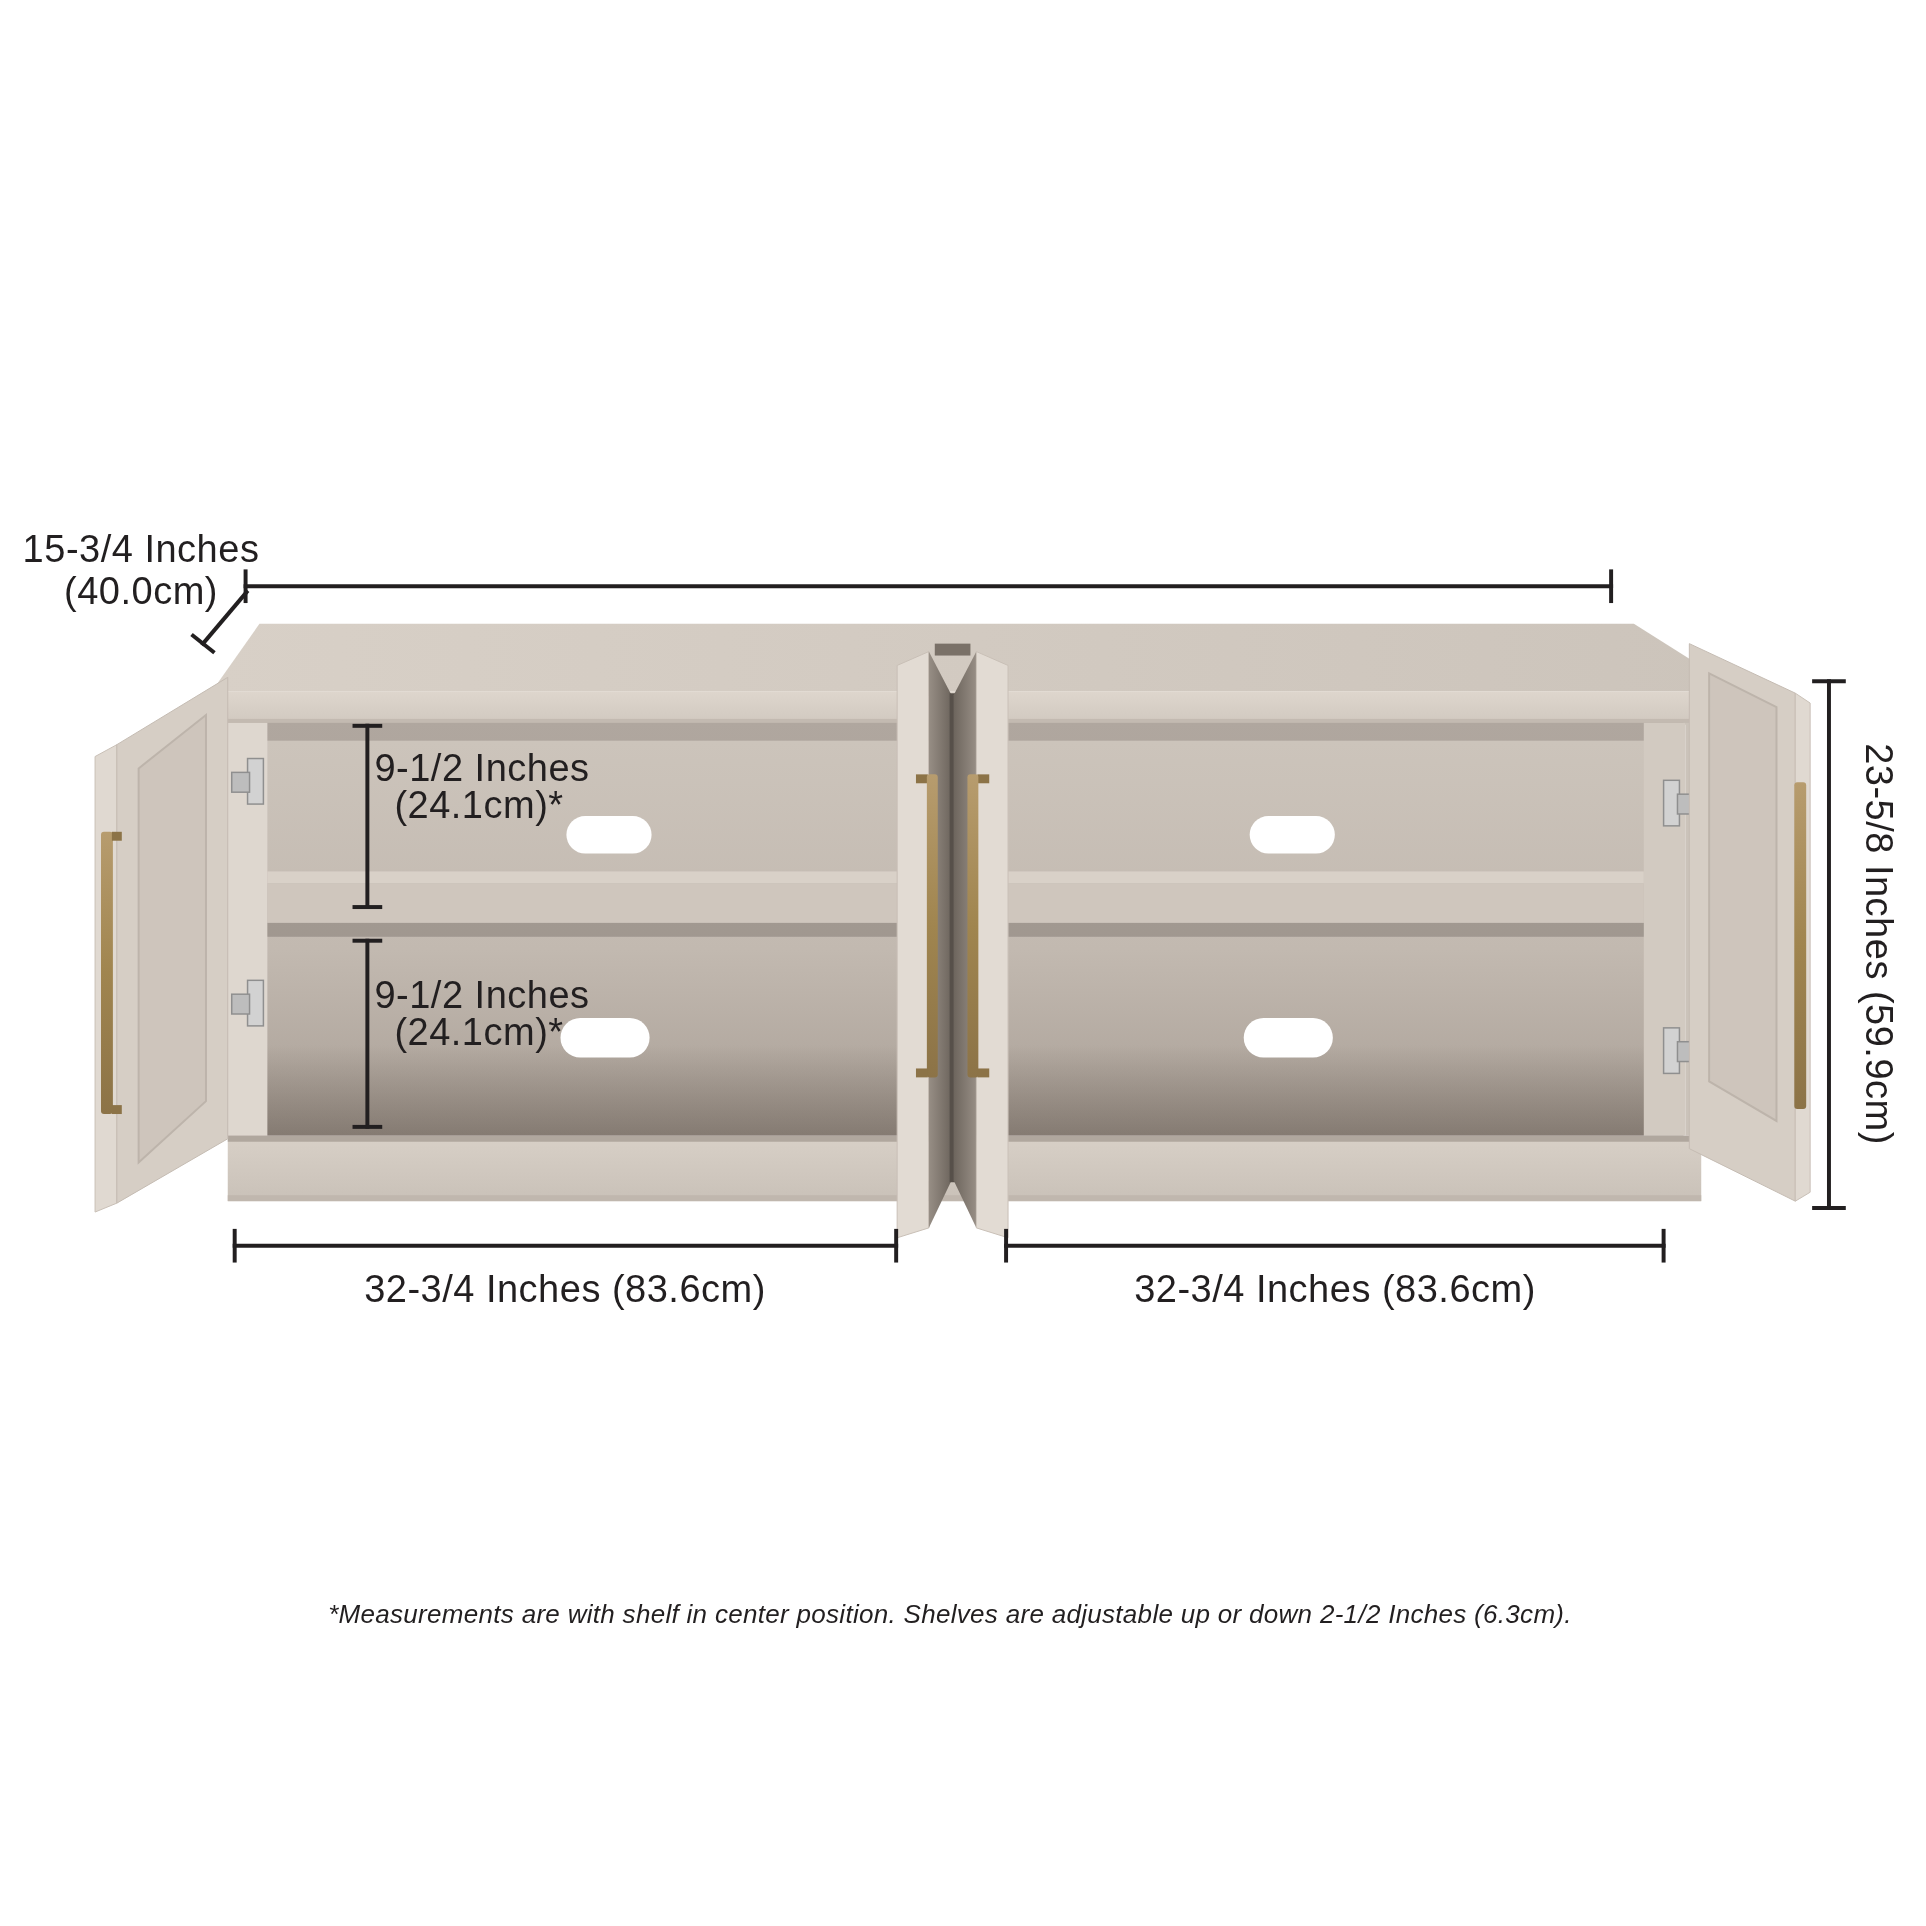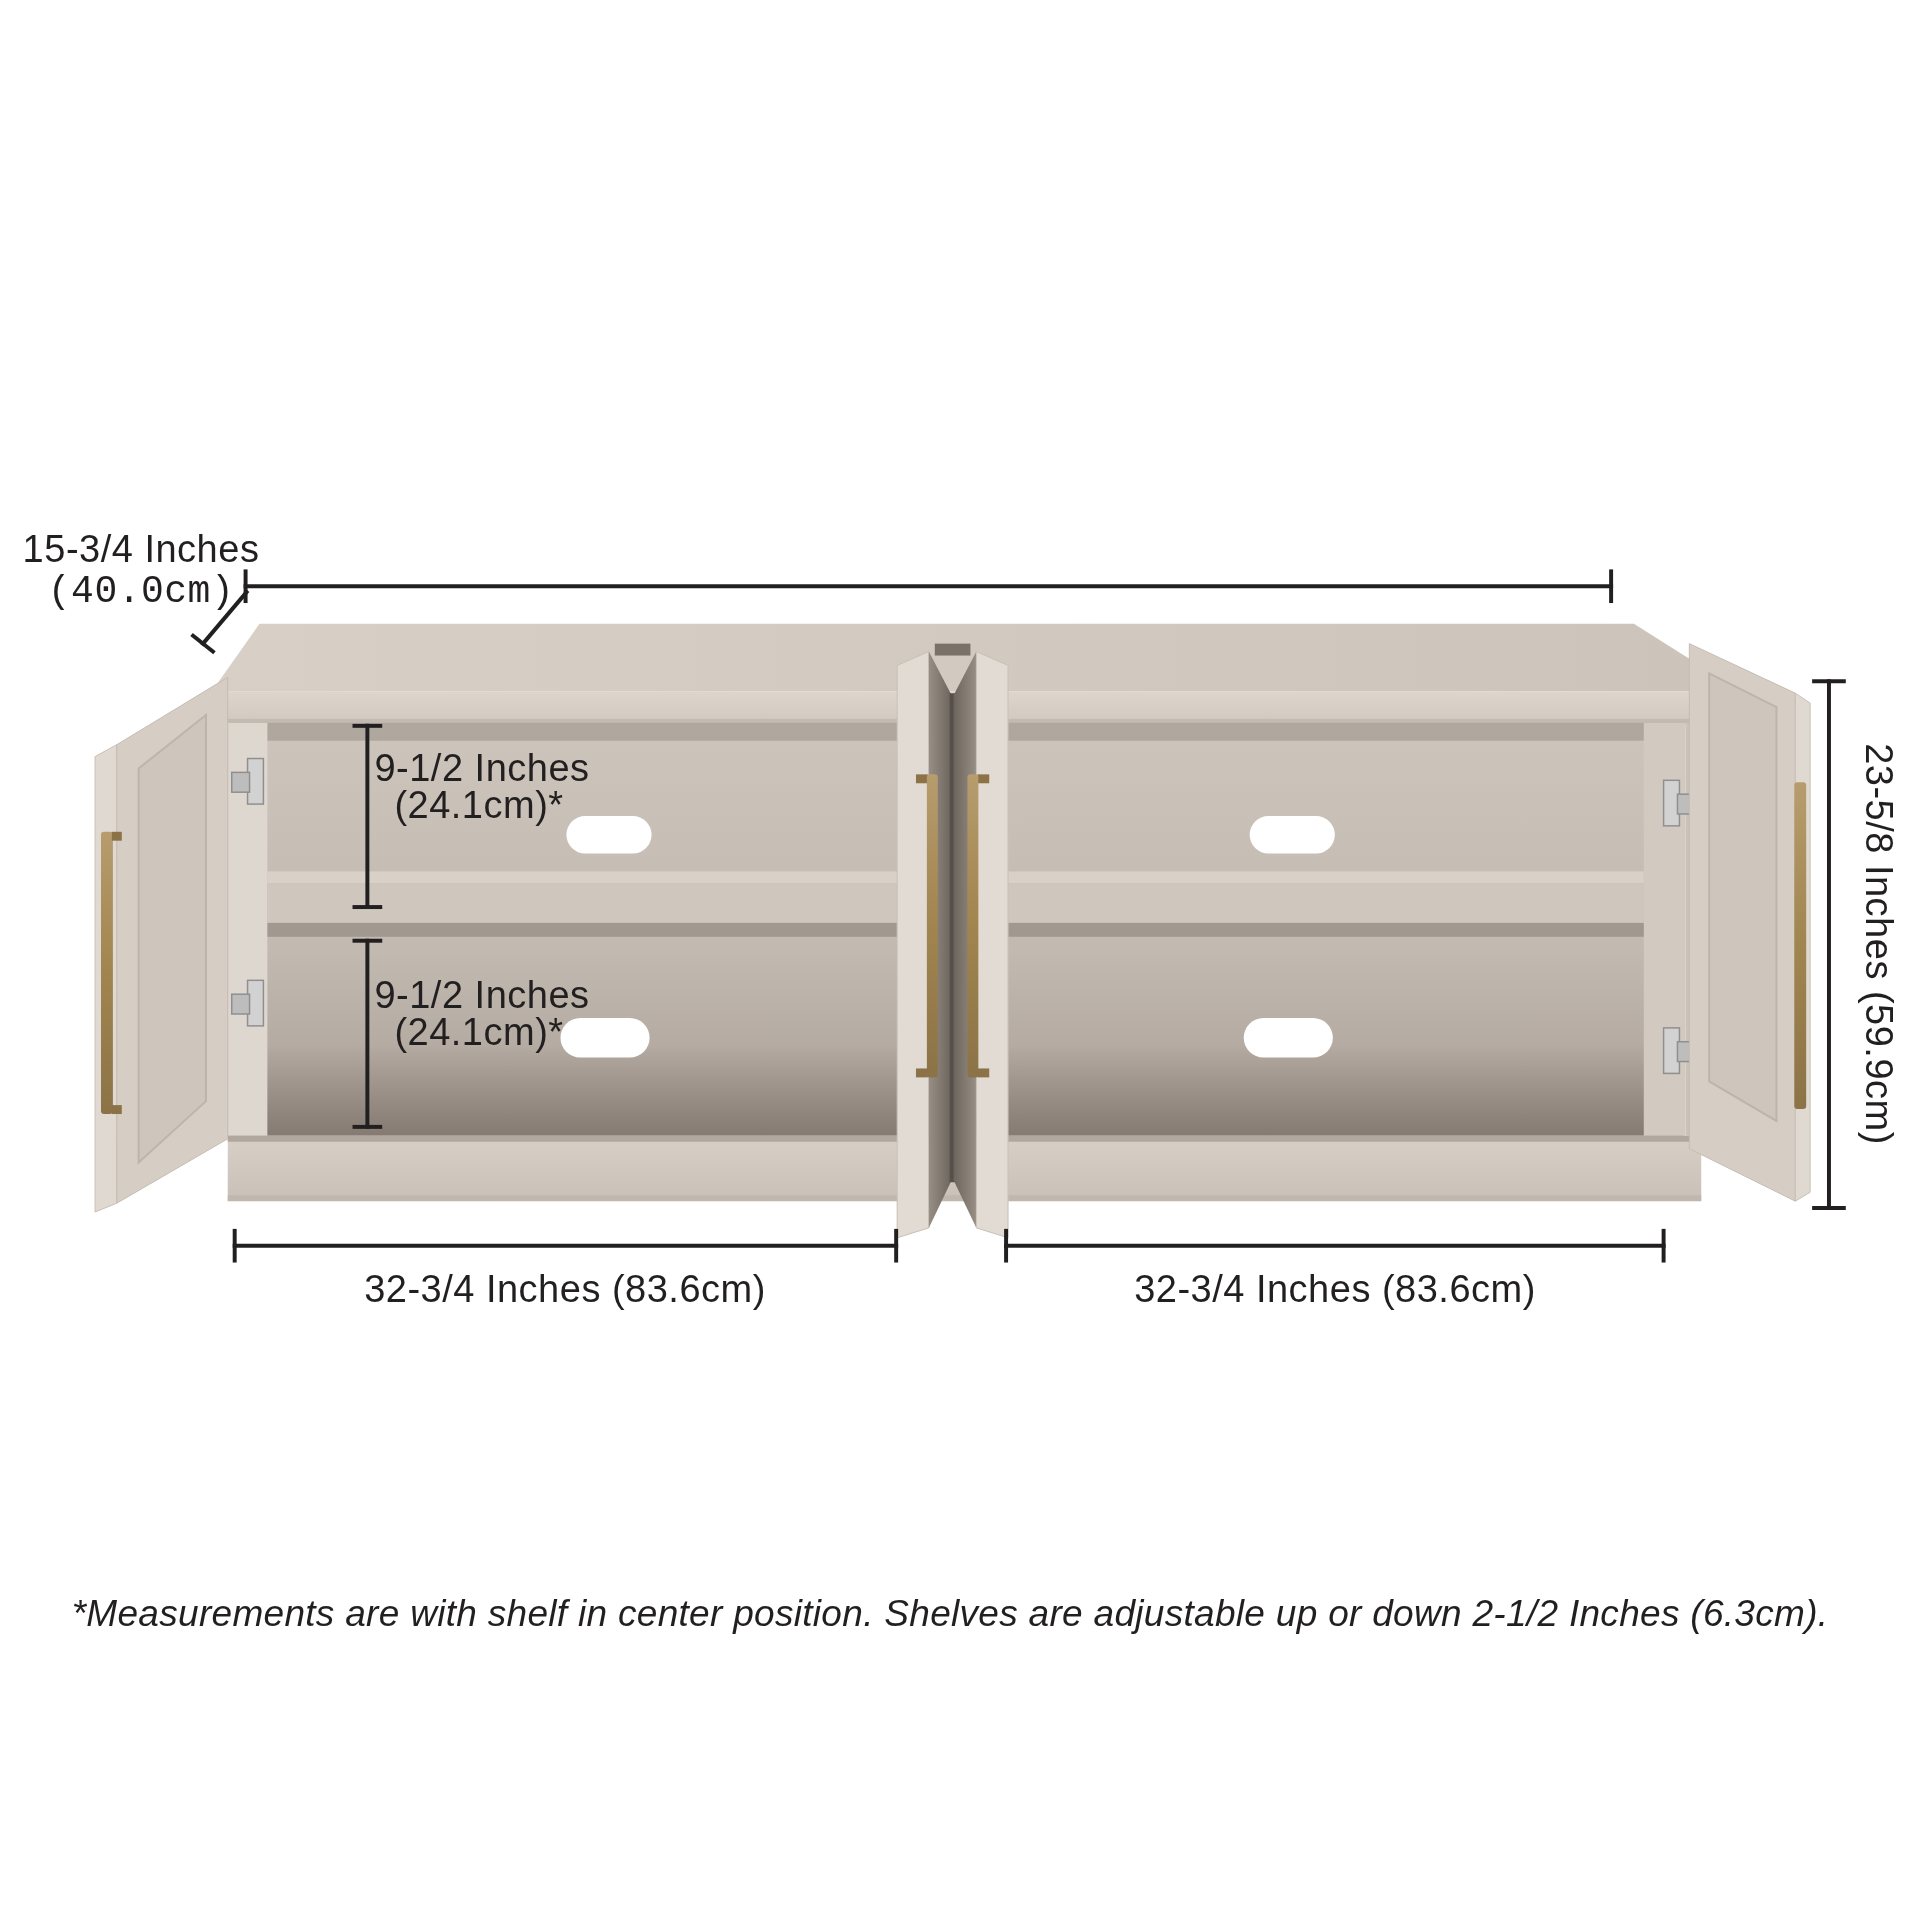--- a/index.html
+++ b/index.html
@@ -29,21 +29,21 @@
     white-space: nowrap;
     text-align: center;
     letter-spacing: 0.5px;
   }
   .dim-label.rotated {
     transform: translate(-50%, -50%) rotate(90deg);
   }
   .footnote {
     position: absolute;
     transform: translate(-50%, -50%);
-    font-size: 37px;
+    font-size: 26px;
     font-style: italic;
     color: #221f20;
     white-space: nowrap;
     letter-spacing: 0.3px;
   }
 </style>
 </head>
 <body>
 
 <div class="canvas">
@@ -212,21 +212,21 @@
 
       <g>
         <line x1="1016" y1="1258" x2="1680" y2="1258"></line>
         <line x1="1016" y1="1243" x2="1016" y2="1273"></line>
         <line x1="1680" y1="1243" x2="1680" y2="1273"></line>
       </g>
     </g>
   </svg>
 
   <div class="dim-label" style="left:141px; top:550px;">15-3/4 Inches</div>
-  <div class="dim-label" style="left:141px; top:592px;font-family:Liberation Mono, monospace;">(40.0cm)</div>
+  <div class="dim-label" style="left:141px; top:592px;">(40.0cm)</div>
 
 
   <div class="dim-label rotated" style="left:1878px; top:944px;">23-5/8 Inches (59.9cm)</div>
 
   <div class="dim-label" style="left:482px; top:769px;">9-1/2 Inches</div>
   <div class="dim-label" style="left:479px; top:806px;">(24.1cm)*</div>
 
   <div class="dim-label" style="left:482px; top:996px;">9-1/2 Inches</div>
   <div class="dim-label" style="left:479px; top:1033px;">(24.1cm)*</div>
 

